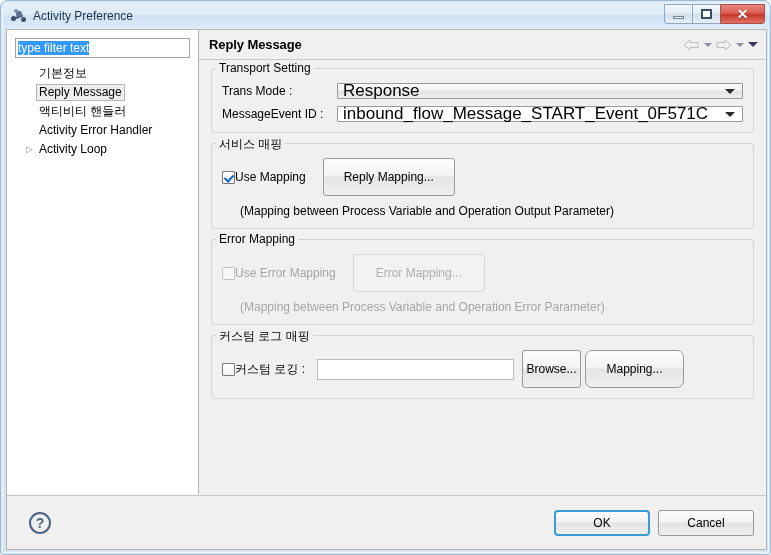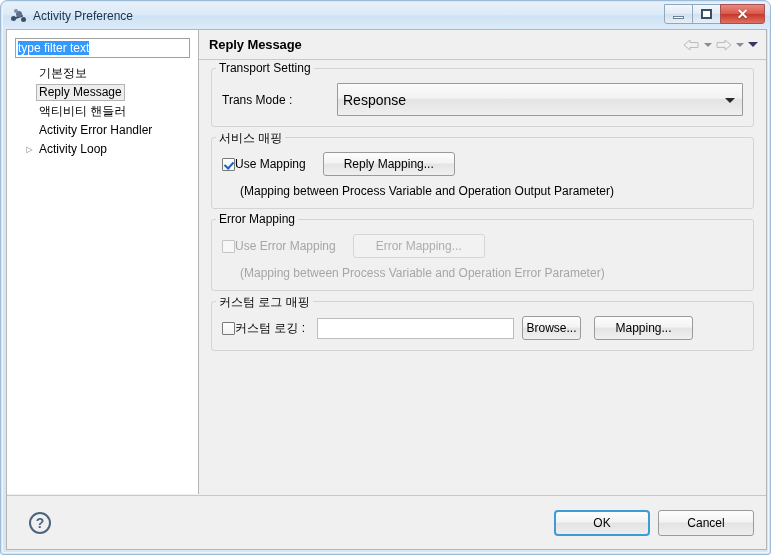--- a/index.html
+++ b/index.html
@@ -240,27 +240,27 @@
   .row:last-child { margin-bottom: 0; }
   .field-label {
     width: 115px;
     flex: none;
     font-size: 12px;
     color: #000;
   }
 
   
   .combo {
-    height: 33px;
+    height: 16px;
     box-sizing: border-box;
     border: 1px solid #9a9a9a;
     display: flex;
     align-items: center;
     position: relative;
-    font-size: 14px;
+    font-size: 17px;
     color: #000;
     padding-left: 5px;
     border-radius: 1px;
   }
   .combo.gradient { background: linear-gradient(to bottom, #fbfbfb 0%, #f2f2f2 46%, #e3e3e3 50%, #efefef 100%); }
   .combo.white { background: #ffffff; }
   .combo .arrow {
     position: absolute;
     right: 7px; top: 50%;
     margin-top: -2px;
@@ -298,21 +298,21 @@
   }
   .cbox.disabled {
     border-color: #c4c4c4;
     background: #f7f7f7;
   }
   .cb-label { font-size: 12px; color: #000; }
   .cb-label.disabled { color: #a6a6a6; }
 
   
   .btn {
-    height: 24px;
+    height: 38px;
     box-sizing: border-box;
     border: 1px solid #9a9a9a;
     border-radius: 3px;
     background: linear-gradient(to bottom, #fdfdfd 0%, #f3f3f3 46%, #e4e4e4 50%, #f0f0f0 100%);
     font-family: "Liberation Sans", sans-serif;
     font-size: 12px;
     color: #000;
     display: flex;
     align-items: center;
     justify-content: center;
@@ -320,21 +320,21 @@
     white-space: nowrap;
   }
   .btn.disabled {
     border-color: #d6d6d6;
     background: #f2f2f2;
     color: #adadad;
   }
   #btn-reply-mapping { width: 132px; margin-left: 17px; }
   #btn-error-mapping { width: 132px; margin-left: 17px; }
   #btn-browse  { width: 59px; margin-left: 8px; }
-  #btn-mapping { width: 99px; margin-left: 13px; }
+  #btn-mapping { width: 99px; margin-left: 4px; border-radius: 7px; }
 
   .hint {
     font-size: 12px;
     color: #000;
     margin-top: 8px;
     margin-left: 18px;
   }
   .hint.disabled { color: #a6a6a6; }
 
   
@@ -485,20 +485,27 @@
 
           <div class="group">
             <span class="group-title">Transport Setting</span>
             <div class="row">
               <span class="field-label">Trans Mode :</span>
               <div class="combo gradient" id="combo-trans-mode">
                 <span>Response</span>
                 <span class="arrow"></span>
               </div>
             </div>
+            <div class="row">
+              <span class="field-label">MessageEvent ID :</span>
+              <div class="combo white" id="combo-message-event">
+                <span>inbound_flow_Message_START_Event_0F571C</span>
+                <span class="arrow"></span>
+              </div>
+            </div>
           </div>
 
           <div class="group">
             <span class="group-title">서비스 매핑</span>
             <div class="row">
               <span class="checkbox-wrap">
                 <span class="cbox checked"></span>
                 <span class="cb-label">Use Mapping</span>
               </span>
               <div class="btn" id="btn-reply-mapping">Reply Mapping...</div>

